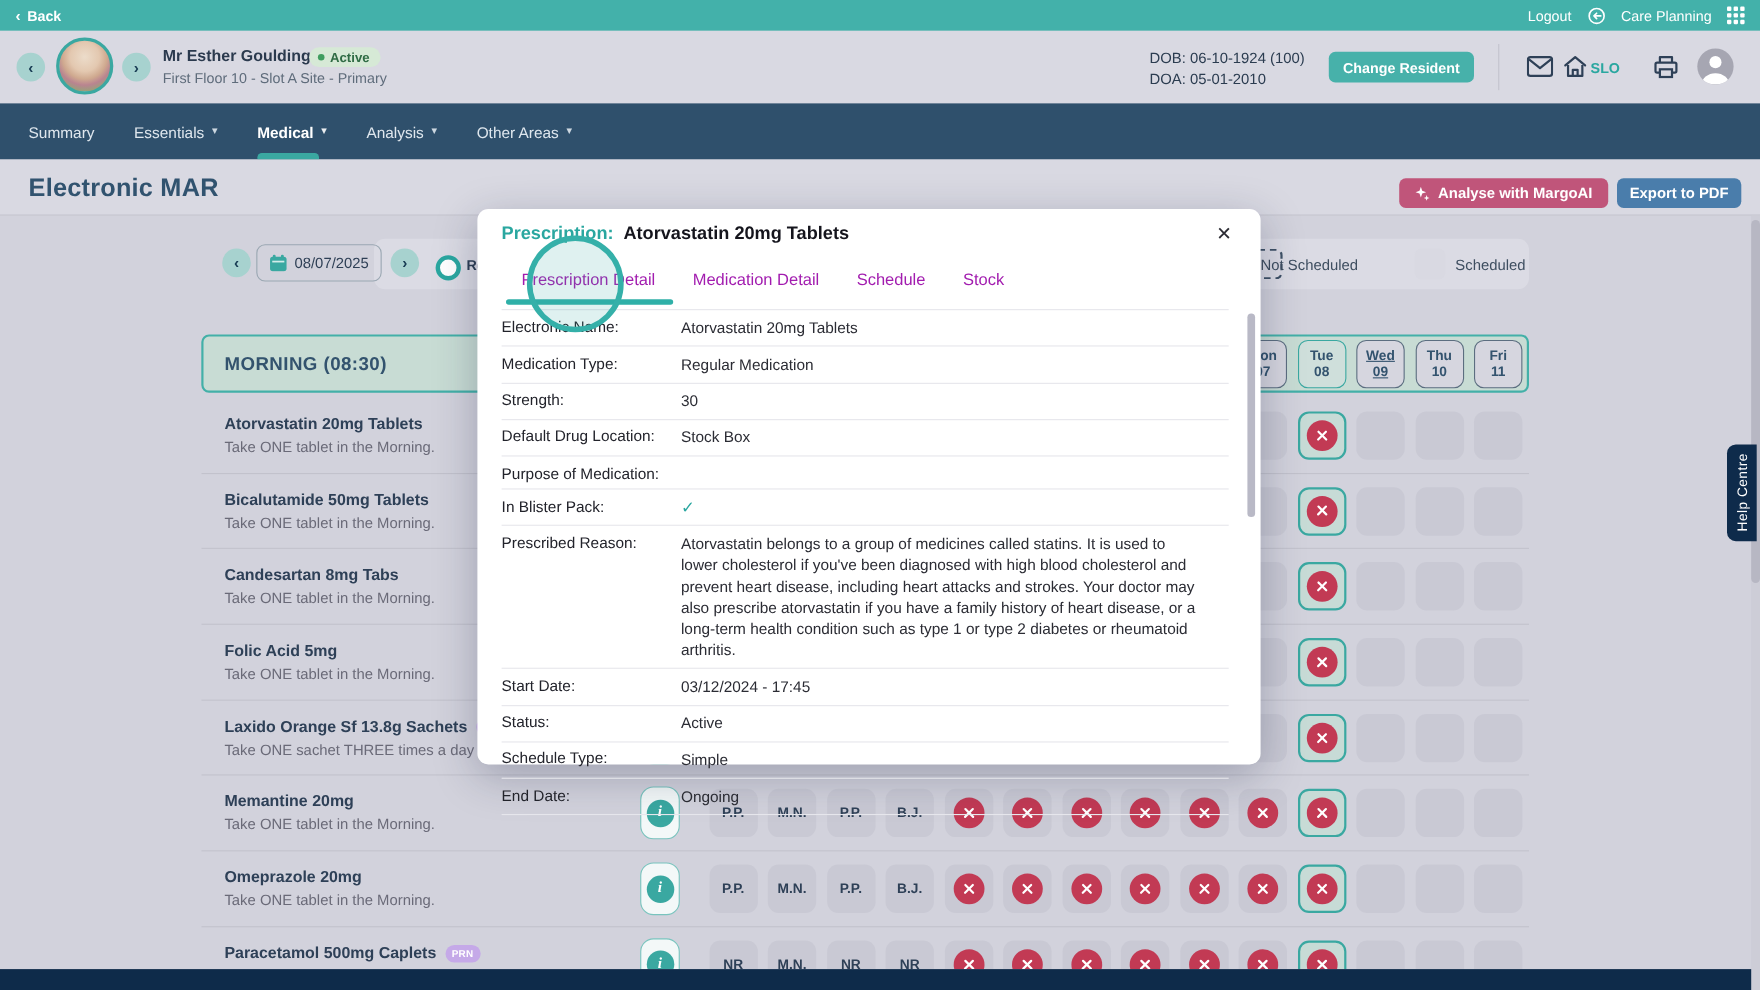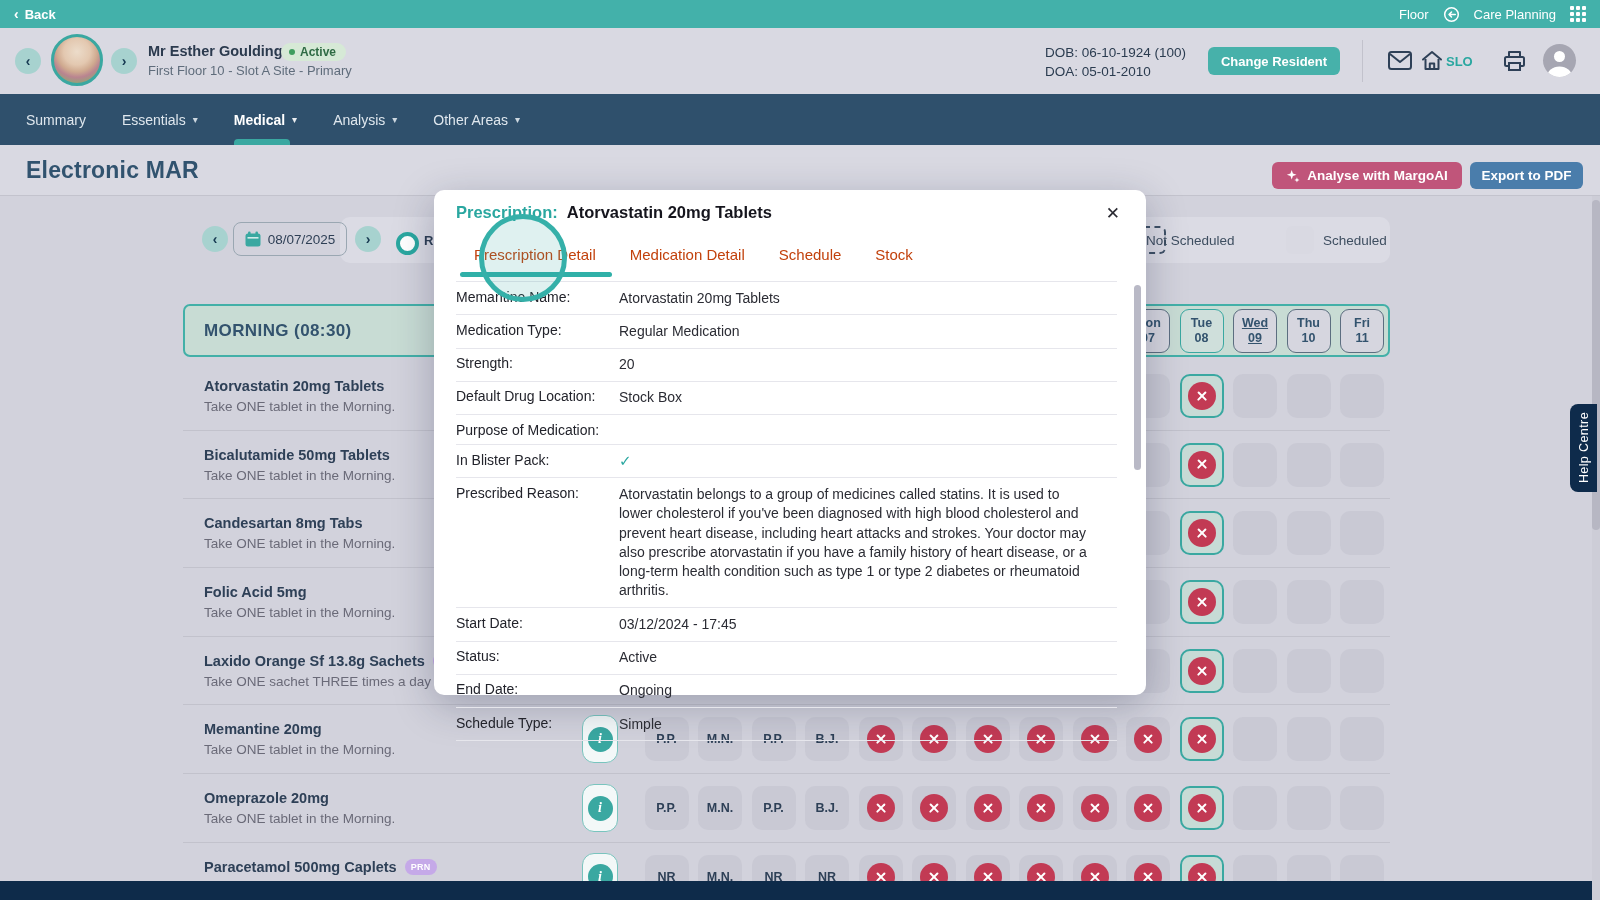--- a/index.html
+++ b/index.html
@@ -90,21 +90,21 @@
   .pagescroll .thumb{position:absolute;right:0;top:4px;width:8px;height:330px;background:#b7b7c3;border-radius:4px;}
   
   .modal{left:434px;top:190px;width:712px;height:505px;background:#fff;border-radius:10px;z-index:50;
          box-shadow:0 10px 40px rgba(20,30,60,.28);}
   .m-title{position:absolute;left:22px;top:13px;display:flex;align-items:baseline;gap:9px;font-size:16.5px;font-weight:bold;}
   .m-title .pre{color:#2aa7a0;}
   .m-title .nm{color:#15151d;}
   .m-close{position:absolute;right:22px;top:9px;background:none;border:none;font-size:17px;color:#2b2b33;
            font-family:"DejaVu Sans",sans-serif;padding:4px;cursor:default;}
   .m-tabs{position:absolute;left:38px;top:46px;display:flex;gap:30px;}
-  .tab{position:relative;font-size:15px;color:#c2410c;padding:10px 2px 14px 2px;}
+  .tab{position:relative;font-size:15px;color:#a21caf;padding:10px 2px 14px 2px;}
   .tab.active::after{content:"";position:absolute;left:-12px;right:-14px;bottom:0;height:5px;background:#2fb0a8;border-radius:3px;}
   .spotlight{position:absolute;left:45px;top:24px;width:88px;height:88px;border-radius:50%;
              border:5px solid #35b0a9;background:rgba(58,168,161,.16);box-sizing:border-box;z-index:5;}
   .m-fields{position:absolute;left:22px;top:91px;width:661px;border-top:1px solid #e6e6ec;}
   .field-row{display:flex;border-bottom:1px solid #e6e6ec;padding:6.5px 0;font-size:14px;}
   .f-label{width:163px;flex-shrink:0;color:#22232b;}
   .f-value{color:#2b2c34;line-height:19.3px;padding-right:30px;}
   .f-check{color:#2aa7a0;font-weight:bold;font-family:"DejaVu Sans",sans-serif;font-size:15px;}
   .m-scroll{position:absolute;left:700px;top:95px;width:7px;height:185px;background:#b9b9c6;border-radius:4px;}
   svg{display:block;}
@@ -113,21 +113,21 @@
 <body>
 
 <div id="app">
 
   <div class="abs topbar">
     <div class="left">
       <span class="chev-sm">‹</span>
       <span>Back</span>
     </div>
     <div class="right">
-      <span>Floor</span>
+      <span>Logout</span>
       <span>
         <svg width="17" height="17" viewBox="0 0 18 18">
             <circle cx="9" cy="9" r="7.2" fill="none" stroke="#fff" stroke-width="1.6"></circle>
             <path d="M13 9H6.6M9 6.4L6.4 9 9 11.6" fill="none" stroke="#fff" stroke-width="1.6" stroke-linecap="round" stroke-linejoin="round"></path>
           </svg>
       </span>
       <span>Care Planning</span>
       <span class="gridicon">
           <i></i>
           <i></i>
@@ -524,30 +524,30 @@
     <button class="m-close">✕</button>
     <div class="m-tabs" id="modal-tabs">
         <div class="tab active">Prescription Detail</div>
         <div class="tab">Medication Detail</div>
         <div class="tab">Schedule</div>
         <div class="tab">Stock</div>
       </div>
     <div class="spotlight"></div>
     <div class="m-fields" id="modal-fields">
         <div class="field-row">
-          <div class="f-label">Memantine Name:</div>
+          <div class="f-label">Electronic Name:</div>
           <div class="f-value">Atorvastatin 20mg Tablets</div>
         </div>
         <div class="field-row">
           <div class="f-label">Medication Type:</div>
           <div class="f-value">Regular Medication</div>
         </div>
         <div class="field-row">
           <div class="f-label">Strength:</div>
-          <div class="f-value">20</div>
+          <div class="f-value">30</div>
         </div>
         <div class="field-row">
           <div class="f-label">Default Drug Location:</div>
           <div class="f-value">Stock Box</div>
         </div>
         <div class="field-row">
           <div class="f-label">Purpose of Medication:</div>
           <div class="f-value"></div>
         </div>
         <div class="field-row">
@@ -560,24 +560,24 @@
         </div>
         <div class="field-row">
           <div class="f-label">Start Date:</div>
           <div class="f-value">03/12/2024 - 17:45</div>
         </div>
         <div class="field-row">
           <div class="f-label">Status:</div>
           <div class="f-value">Active</div>
         </div>
         <div class="field-row">
+          <div class="f-label">Schedule Type:</div>
+          <div class="f-value">Simple</div>
+        </div>
+        <div class="field-row">
           <div class="f-label">End Date:</div>
           <div class="f-value">Ongoing</div>
         </div>
-        <div class="field-row">
-          <div class="f-label">Schedule Type:</div>
-          <div class="f-value">Simple</div>
-        </div>
       </div>
     <div class="m-scroll"></div>
   </div>
 
 </div>
 
 </body></html>

